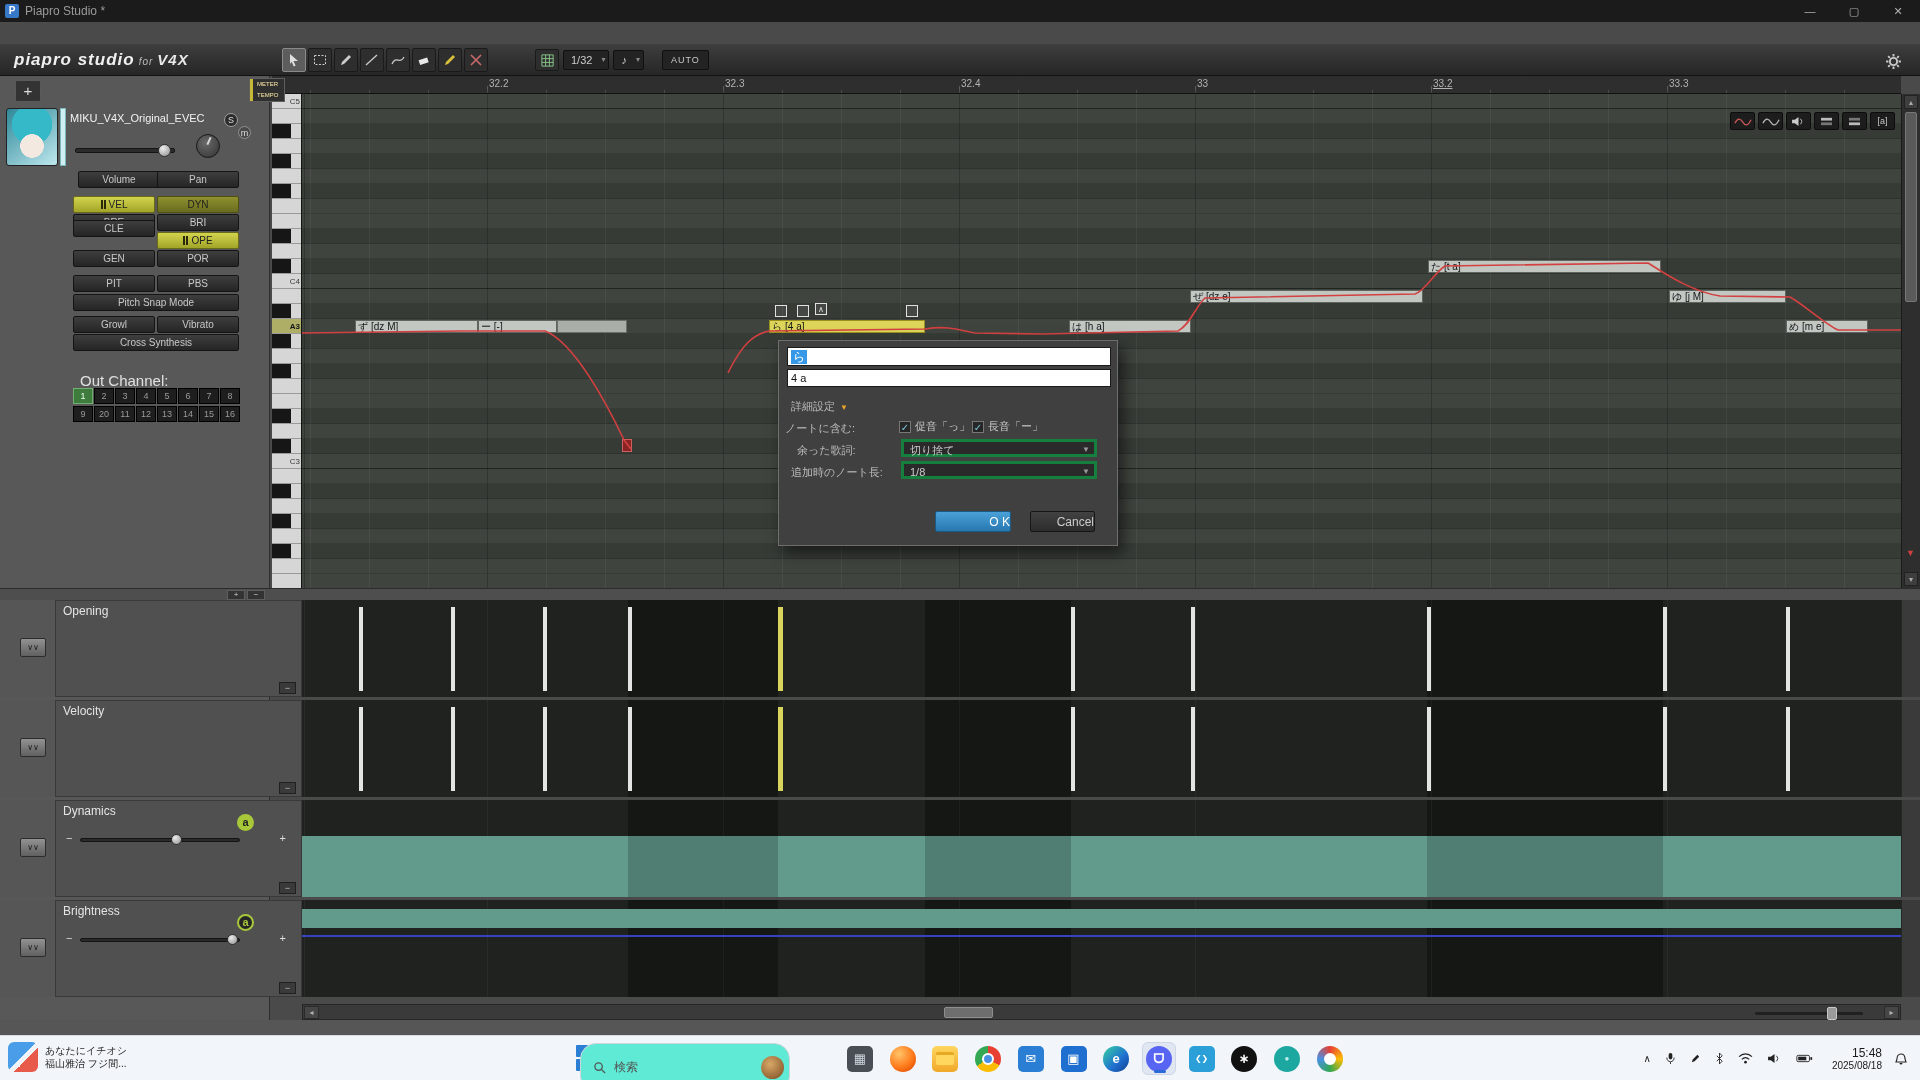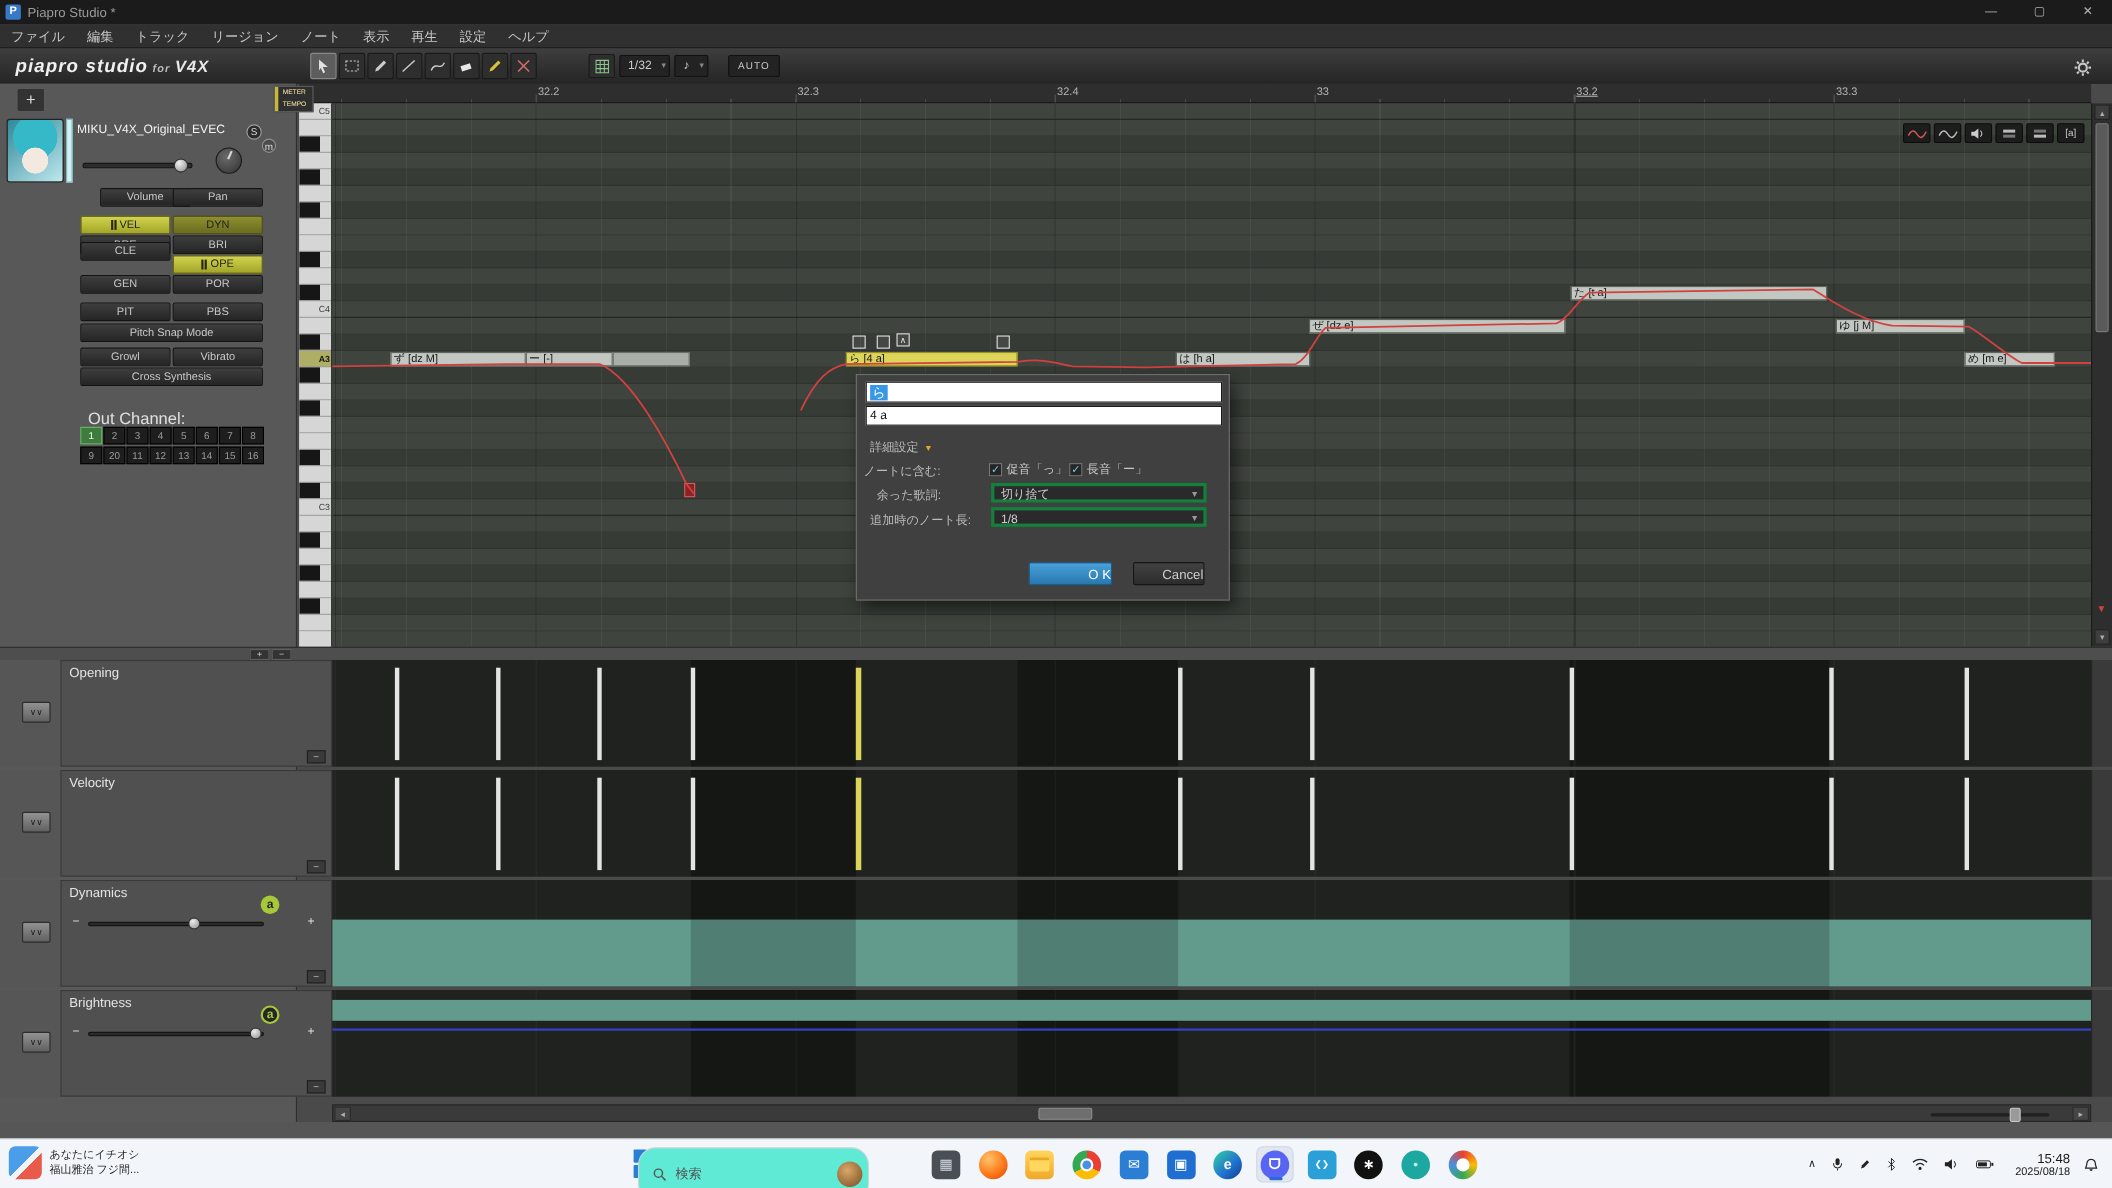--- a/index.html
+++ b/index.html
@@ -13,21 +13,21 @@
   .win-controls{margin-left:auto;display:flex}
   .wc{width:44px;text-align:center;font-size:11px;color:#b0b0b0;line-height:22px}
 
   
   .menubar{position:absolute;left:0;top:22px;width:1920px;height:22px;background:#303030;border-bottom:1px solid #171717;display:flex;align-items:center}
   .menu-item{padding:0 10px;font-size:12px;color:#c8c8c8;line-height:22px}
 
   
   .toolbar{position:absolute;left:0;top:44px;width:1920px;height:32px;background:linear-gradient(#3e3e3e,#262626);border-bottom:1px solid #121212}
   .logo{position:absolute;left:14px;top:0;height:32px;line-height:32px;color:#f0f0f0;font-style:italic;font-weight:bold;font-size:17px;letter-spacing:1px}
-  .logo .for{font-size:10px;font-weight:bold;color:#bbb;margin:0 4px}
+  .logo .for{font-size:10px;font-weight:normal;color:#bbb;margin:0 4px}
   .logo .ver{font-size:15px;color:#e8e8e8}
   .tools{position:absolute;left:282px;top:4px;display:flex;gap:2px}
   .tool-btn{width:24px;height:24px;background:#2e2e2e;border:1px solid #1a1a1a;border-radius:2px;display:flex;align-items:center;justify-content:center}
   .tool-btn.selected{background:#5d5d5d;border-color:#8a8a8a}
   .tool-btn svg{width:16px;height:16px}
   .snapgroup{position:absolute;left:535px;top:5px;display:flex;gap:4px;align-items:center}
   .grid-btn{width:24px;height:22px;background:#2e2e2e;border:1px solid #1a1a1a;border-radius:2px;display:flex;align-items:center;justify-content:center}
   .dd{position:relative;height:20px;background:#232323;border:1px solid #101010;border-radius:2px;color:#ccc;font-size:11px;line-height:18px;padding:0 16px 0 7px}
   .dd .arr{position:absolute;right:3px;top:0;font-size:8px;color:#888;line-height:18px}
   .auto-btn{height:20px;background:#232323;border:1px solid #101010;border-radius:2px;color:#c8c8c8;font-size:9px;line-height:18px;padding:0 8px;letter-spacing:1px;margin-left:14px}
@@ -170,31 +170,20 @@
   <div class="titlebar">
     <div class="app-icon"><span>P</span></div>
     <span>Piapro Studio *</span>
     <div class="win-controls">
       <span class="wc">—</span>
       <span class="wc">▢</span>
       <span class="wc">✕</span>
     </div>
   </div>
 
-  <div class="menubar" id="menubar">
-      <div class="menu-item">ファイル</div>
-      <div class="menu-item">編集</div>
-      <div class="menu-item">トラック</div>
-      <div class="menu-item">リージョン</div>
-      <div class="menu-item">ノート</div>
-      <div class="menu-item">表示</div>
-      <div class="menu-item">再生</div>
-      <div class="menu-item">設定</div>
-      <div class="menu-item">ヘルプ</div>
-    </div>
 
   <div class="toolbar">
     <div class="logo">
       <span>piapro studio</span><span class="for">for</span><span class="ver">V4X</span>
     </div>
     <div class="tools" id="tools">
         <div class="tool-btn selected">
           <svg viewBox="0 0 16 16">
             <path d="M4 2l8 7H7.4l2.2 4.6-1.8.9-2.2-4.7L4 12z" fill="#e0e0e0"></path>
           </svg>
@@ -263,21 +252,21 @@
     <div class="avatar"></div>
     <div class="avatar-strip"></div>
     <div class="track-name">MIKU_V4X_Original_EVEC</div>
     <div class="solo-btn">S</div>
     <div class="mute-btn">m</div>
     <div class="vol-groove">
         <div class="vol-knob"></div>
       </div>
     <div class="pan-knob"></div>
     <div id="trackButtons">
-        <div class="tbtn" style="left: 91px; top: 95px; width: 82px; text-align: right;">
+        <div class="tbtn" style="left: 78px; top: 95px; width: 82px; text-align: right;">
           <span>Volume</span>
         </div>
         <div class="tbtn" style="left: 157px; top: 95px; width: 82px;">
           <span>Pan</span>
         </div>
         <div class="tbtn on" style="left: 73px; top: 120px; width: 82px;">
           <span class="ico"></span>
           <span>VEL</span>
         </div>
         <div class="tbtn mid" style="left: 157px; top: 120px; width: 82px;">

